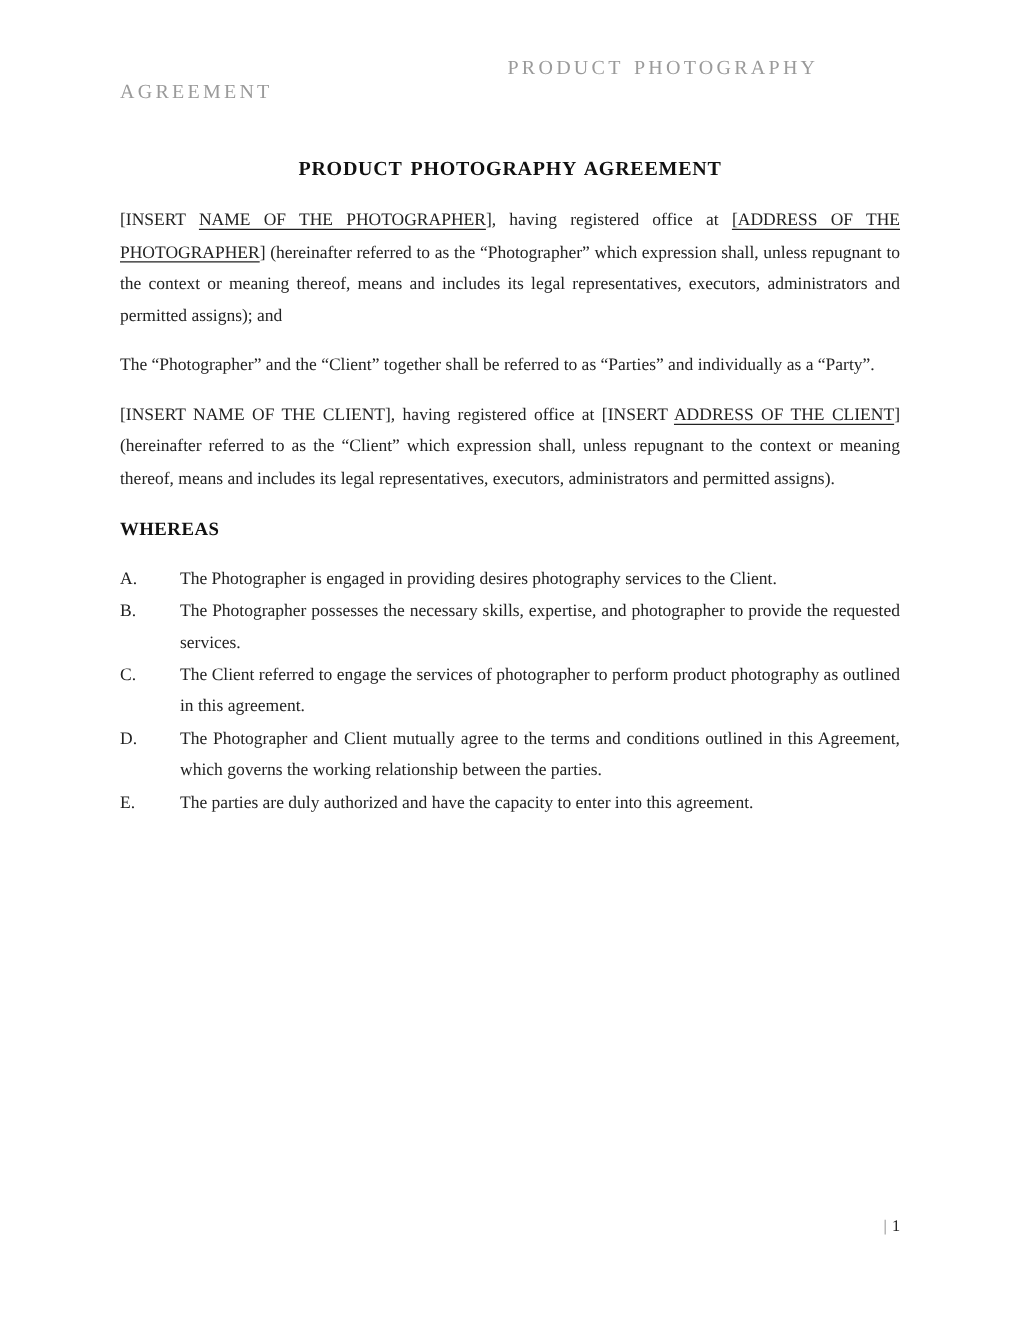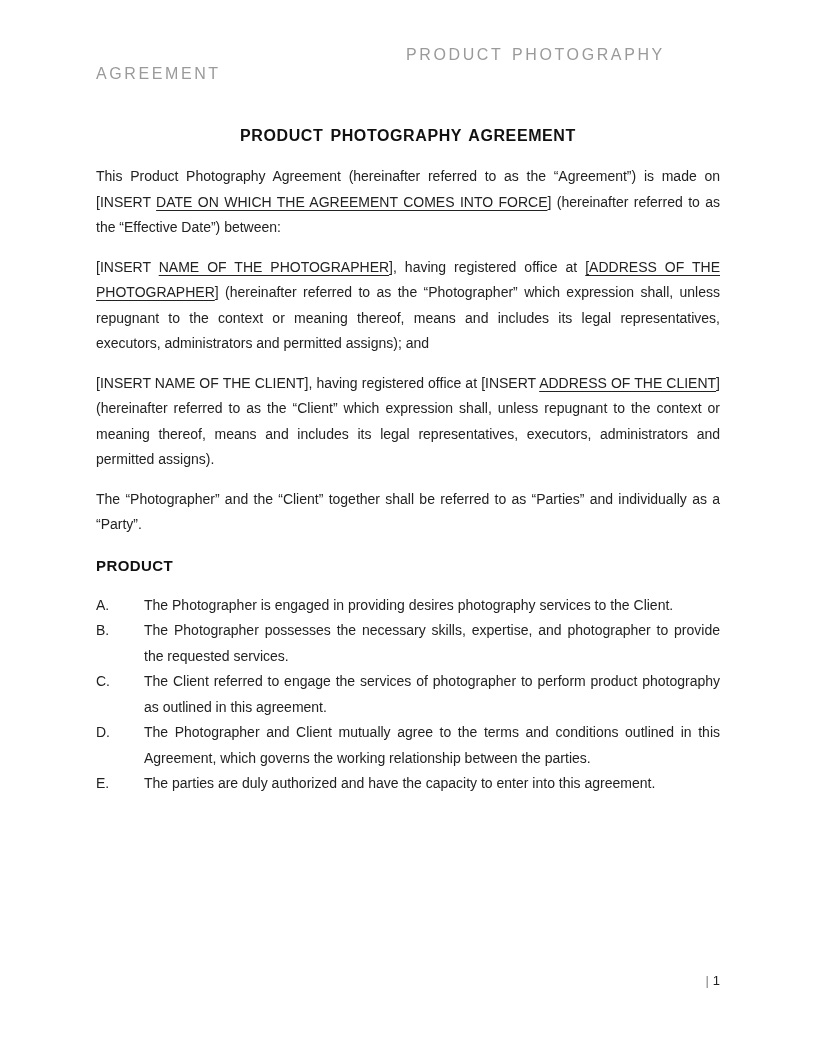--- a/index.html
+++ b/index.html
@@ -14,20 +14,21 @@
     font-family:"Liberation Sans","DejaVu Sans",sans-serif;
     -webkit-font-smoothing:antialiased;
   }
   .page{
     position:relative;
     width:816px;
     height:1056px;
     background:#ffffff;
     overflow:hidden;
     margin:0 auto;
+    font-family:Liberation Serif, serif;
   }
   
   .running-header{
     position:absolute;
     top:46px;
     left:96px;
     width:624px;
     font-size:16px;
     line-height:18.5px;
     letter-spacing:2.6px;
@@ -103,27 +104,26 @@
 
 <div class="page">
 
   <div class="running-header">PRODUCT PHOTOGRAPHY AGREEMENT</div>
 
   <div class="content">
 
     <h1 class="doc-title">PRODUCT PHOTOGRAPHY AGREEMENT</h1>
 
     <div>
-        <p class="para"><span class="">This Product Photography Agreement (hereinafter referred to as the “Agreement”) is made on [INSERT </span><span class="u">DATE ON WHICH THE AGREEMENT COMES INTO FORCE</span><span class="">] (hereinafter referred to as the “Effective Date”) between:</span></p>
         <p class="para"><span class="">[INSERT </span><span class="u">NAME OF THE PHOTOGRAPHER</span><span class="">], having registered office at </span><span class="u">[ADDRESS OF THE PHOTOGRAPHER</span><span class="">] (hereinafter referred to as the “Photographer” which expression shall, unless repugnant to the context or meaning thereof, means and includes its legal representatives, executors, administrators and permitted assigns); and</span></p>
+        <p class="para"><span class="">The “Photographer” and the “Client” together shall be referred to as “Parties” and individually as a “Party”.</span></p>
         <p class="para"><span class="">[INSERT NAME OF THE CLIENT], having registered office at [INSERT </span><span class="u">ADDRESS OF THE CLIENT</span><span class="">] (hereinafter referred to as the “Client” which expression shall, unless repugnant to the context or meaning thereof, means and includes its legal representatives, executors, administrators and permitted assigns).</span></p>
-        <p class="para"><span class="">The “Photographer” and the “Client” together shall be referred to as “Parties” and individually as a “Party”.</span></p>
       </div>
 
-    <h2 class="whereas">PRODUCT</h2>
+    <h2 class="whereas">WHEREAS</h2>
 
     <div>
         <div class="recital">
           <span class="recital-label">A.</span>
           <span class="recital-text">The Photographer is engaged in providing desires photography services to the Client.</span>
         </div>
         <div class="recital">
           <span class="recital-label">B.</span>
           <span class="recital-text">The Photographer possesses the necessary skills, expertise, and photographer to provide the requested services.</span>
         </div>

